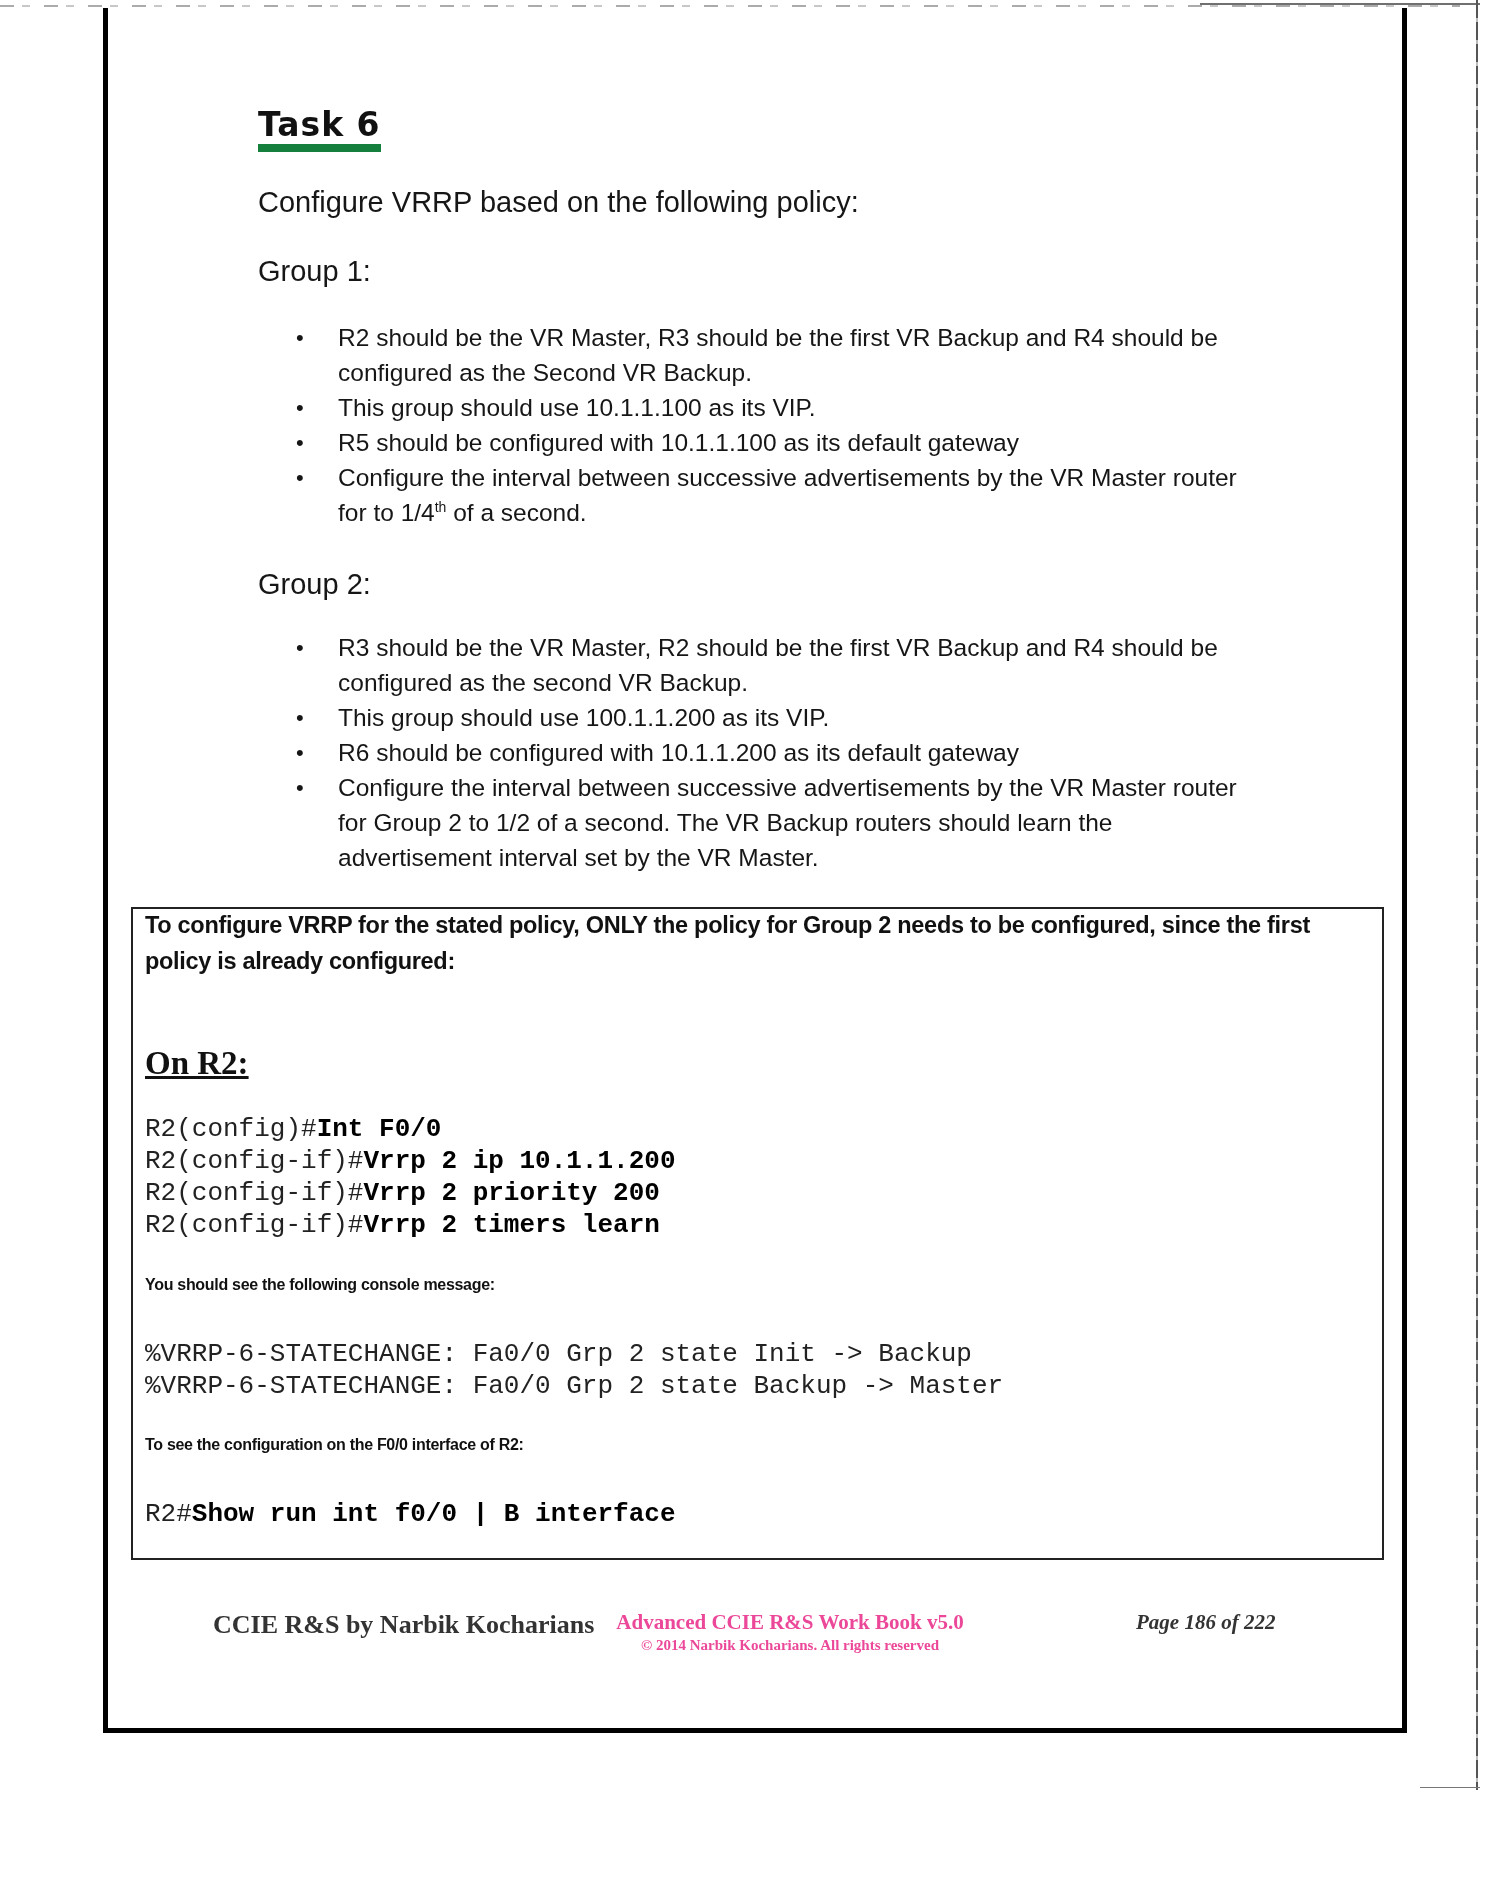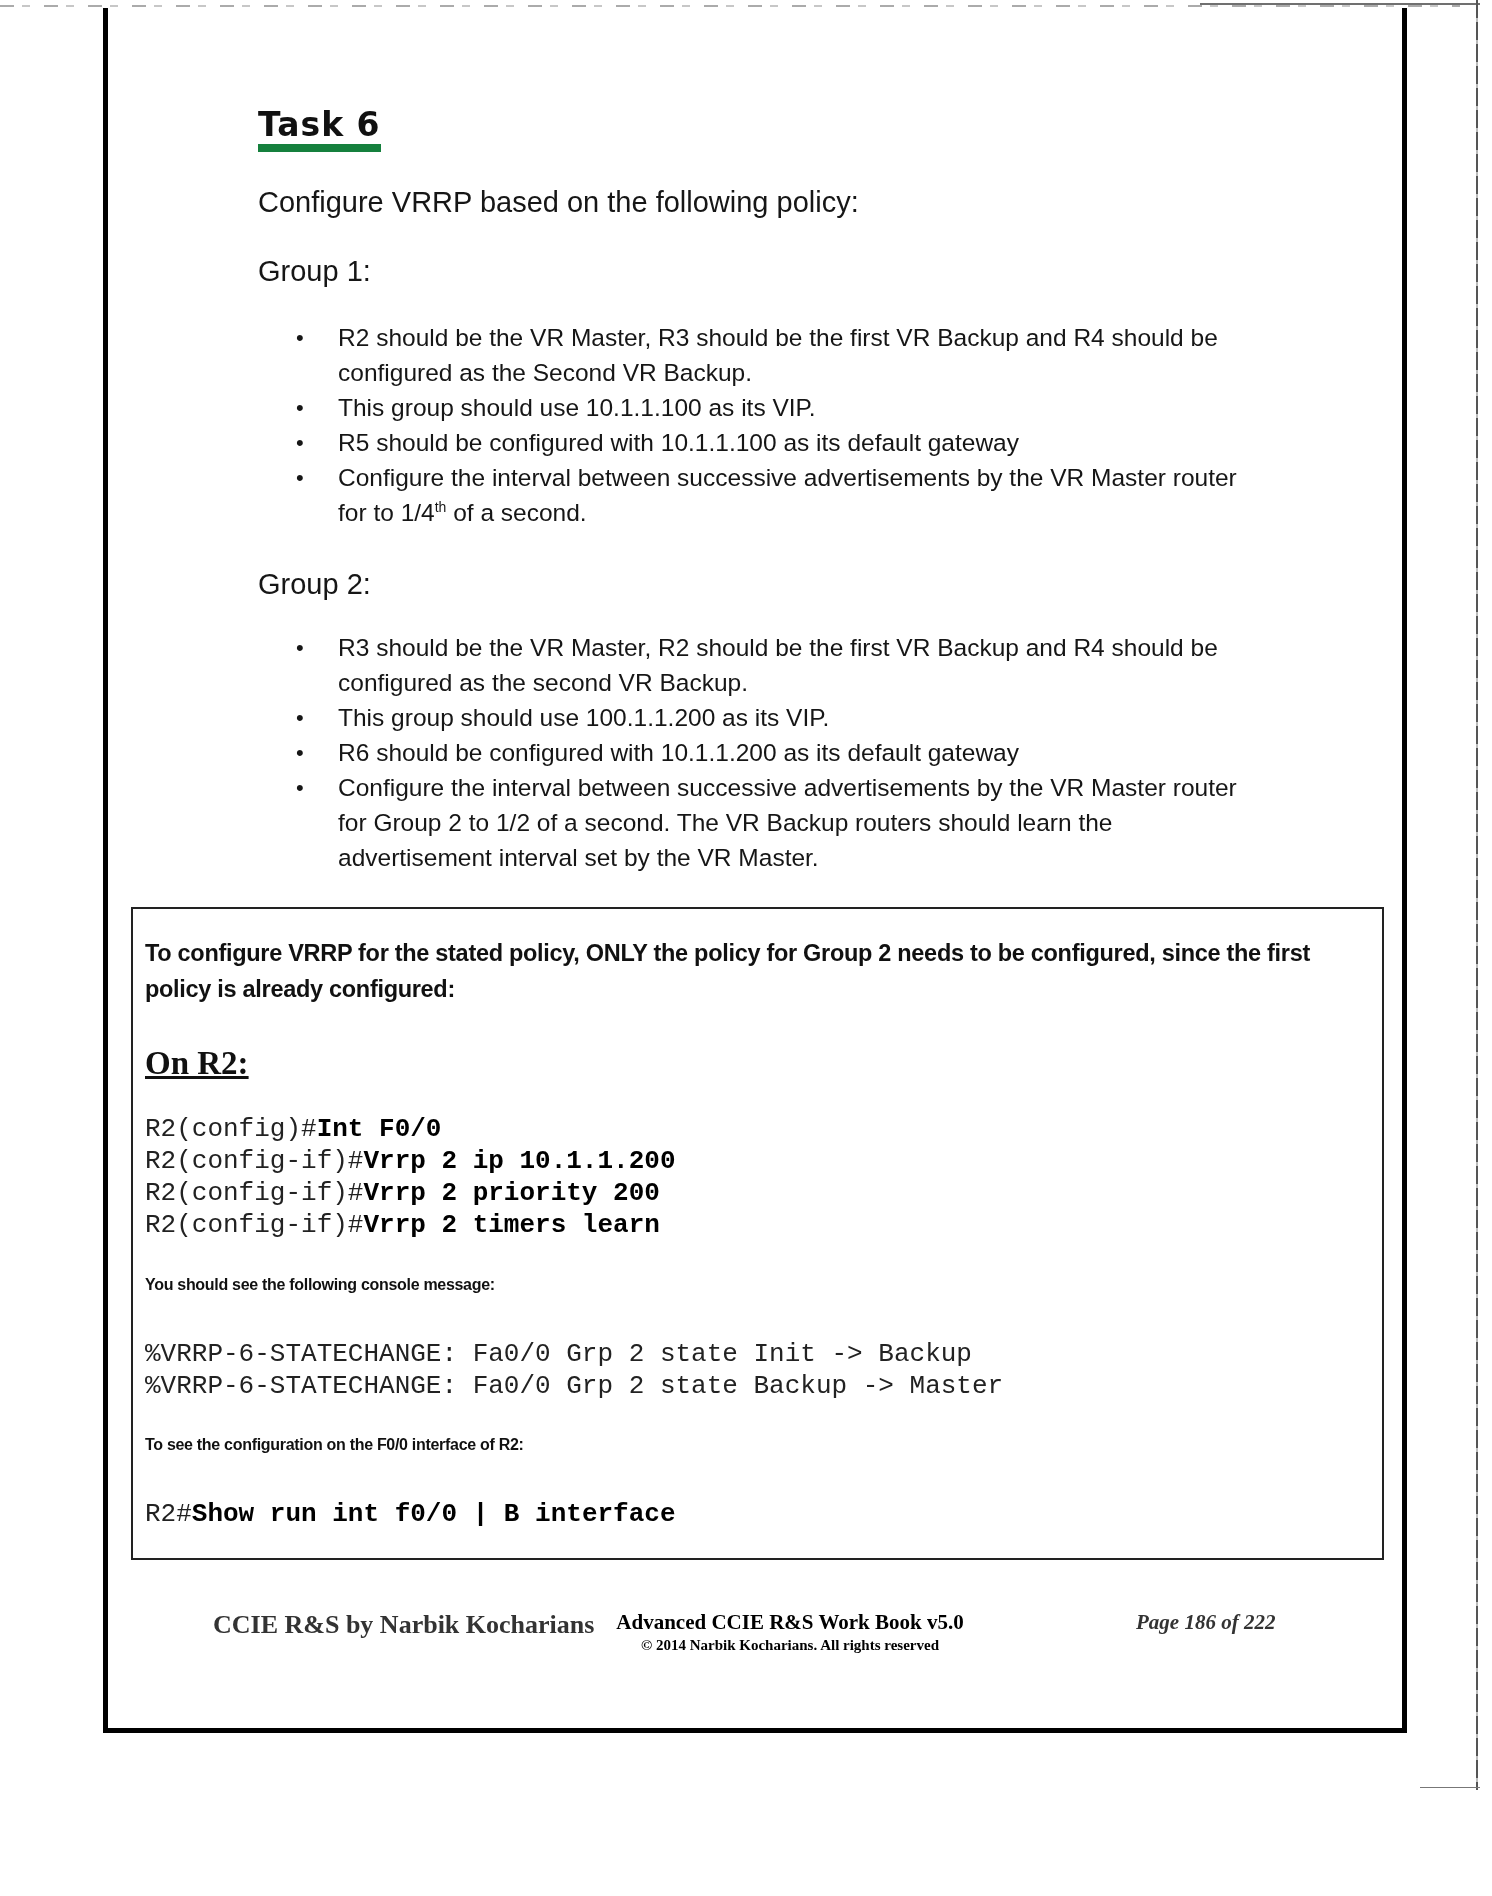--- a/index.html
+++ b/index.html
@@ -29,36 +29,36 @@
       font-family: "Liberation Sans", sans-serif; font-size: 24.5px; color: #161616; line-height: 35px; }
     .bullets li { position: relative; padding-left: 42px; width: 930px; }
     .bullets li .dot { position: absolute; left: 0; top: 0; font-size: 22px; }
     .bullets.g1 { top: 320px; }
     .bullets.g2 { top: 630px; }
     sup { font-size: 14px; line-height: 0; vertical-align: super; }
 
     
     .solution-box { position: absolute; left: 131px; top: 907px; width: 1253px; height: 653px;
       border: 2px solid #222; box-sizing: border-box; }
-    .sol-intro { position: absolute; left: 145px; top: 935px; width: 1230px; font-family: "Liberation Sans", sans-serif;
+    .sol-intro { position: absolute; left: 145px; top: 907px; width: 1230px; font-family: "Liberation Sans", sans-serif;
       font-weight: bold; font-size: 23.5px; line-height: 36px; color: #111; letter-spacing: -0.3px; }
     .on-r2 { position: absolute; left: 145px; top: 1045px; font-family: "Liberation Serif", serif; font-weight: bold;
       font-size: 33px; text-decoration: underline; color: #111; }
     .code { position: absolute; left: 145px; font-family: "Liberation Mono", monospace; font-size: 26px; line-height: 32px; color: #222; white-space: pre; }
     .code .cmd { font-weight: bold; color: #000; }
     .code-block-1 { top: 1113px; }
     .code-block-2 { top: 1338px; }
     .code-block-3 { top: 1498px; }
     .sol-note { position: absolute; left: 145px; font-family: "Liberation Sans", sans-serif; font-weight: bold; font-size: 16px; color: #111; letter-spacing: -0.3px; }
     .note-console { top: 1276px; }
     .note-config { top: 1436px; }
 
     
     .footer-left { position: absolute; left: 213px; top: 1610px; font-family: "Liberation Serif", serif; font-weight: bold; font-size: 26px; color: #333; }
-    .footer-center { position: absolute; left: 595px; top: 1610px; width: 390px; text-align: center; font-family: "Liberation Serif", serif; color: #000000; }
+    .footer-center { position: absolute; left: 595px; top: 1610px; width: 390px; text-align: center; font-family: "Liberation Serif", serif; color: #ec4899; }
     .footer-center .book { font-weight: bold; font-size: 21px; display: block; }
     .footer-center .copy { font-weight: bold; font-size: 15px; display: block; margin-top: 2px; }
     .footer-right { position: absolute; left: 1136px; top: 1610px; font-family: "Liberation Serif", serif; font-weight: bold; font-style: italic; font-size: 21px; color: #333; }
   </style>
 </head>
 <body>
 
 <div class="scan-top-line"></div>
 <div class="scan-top-line-right"></div>
 <div class="outer-right-edge"></div>

